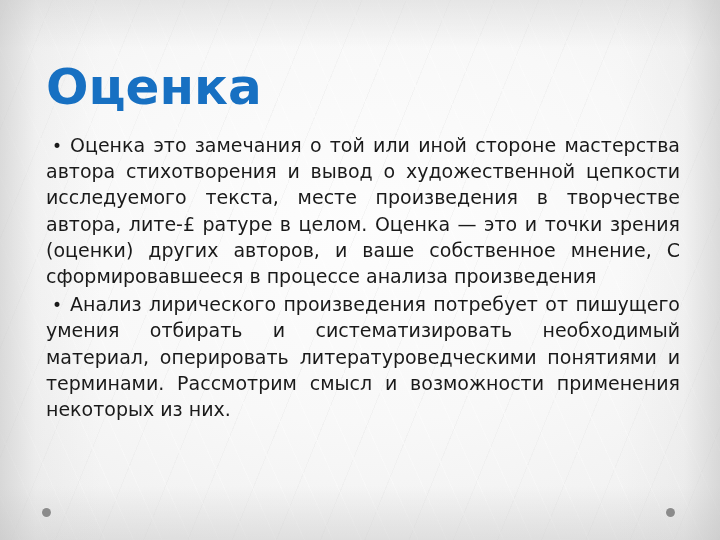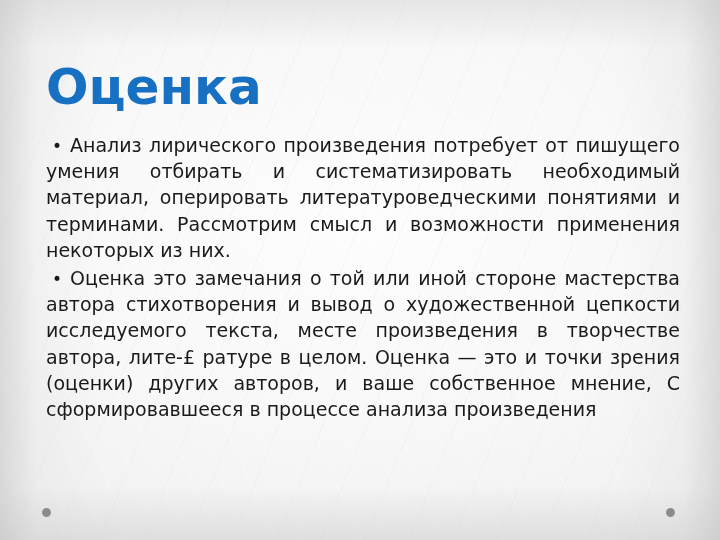--- a/index.html
+++ b/index.html
@@ -147,25 +147,25 @@
   <div class="bg-base"></div>
   <div class="bg-arcs"></div>
   <div class="bg-swoosh"></div>
   <div class="bg-vignette"></div>
 
   <div id="title">Оценка</div>
 
   <div id="body">
 
     <p class="para">
-      <span class="bullet"></span><span class="ptext">Анализ лирического произведения потребует от пишущего умения отбирать и систематизировать необходимый материал, оперировать литературоведческими понятиями и терминами. Рассмотрим смысл и возможности применения некоторых из них.</span>
+      <span class="bullet"></span><span class="ptext">Оценка это замечания о той или иной стороне мастерства автора стихотворения и вывод о художественной цепкости исследуемого текста, месте произведения в творчестве автора, лите-£ ратуре в целом. Оценка — это и точки зрения (оценки) других авторов, и ваше собственное мнение, С сформировавшееся в процессе анализа произведения</span>
     </p>
 
     <p class="para">
-      <span class="bullet"></span><span class="ptext">Оценка это замечания о той или иной стороне мастерства автора стихотворения и вывод о художественной цепкости исследуемого текста, месте произведения в творчестве автора, лите-£ ратуре в целом. Оценка — это и точки зрения (оценки) других авторов, и ваше собственное мнение, С сформировавшееся в процессе анализа произведения</span>
+      <span class="bullet"></span><span class="ptext">Анализ лирического произведения потребует от пишущего умения отбирать и систематизировать необходимый материал, оперировать литературоведческими понятиями и терминами. Рассмотрим смысл и возможности применения некоторых из них.</span>
     </p>
 
   </div>
 
   <div class="dot" id="dot-left"></div>
   <div class="dot" id="dot-right"></div>
 
 </div>
 
 </body></html>

